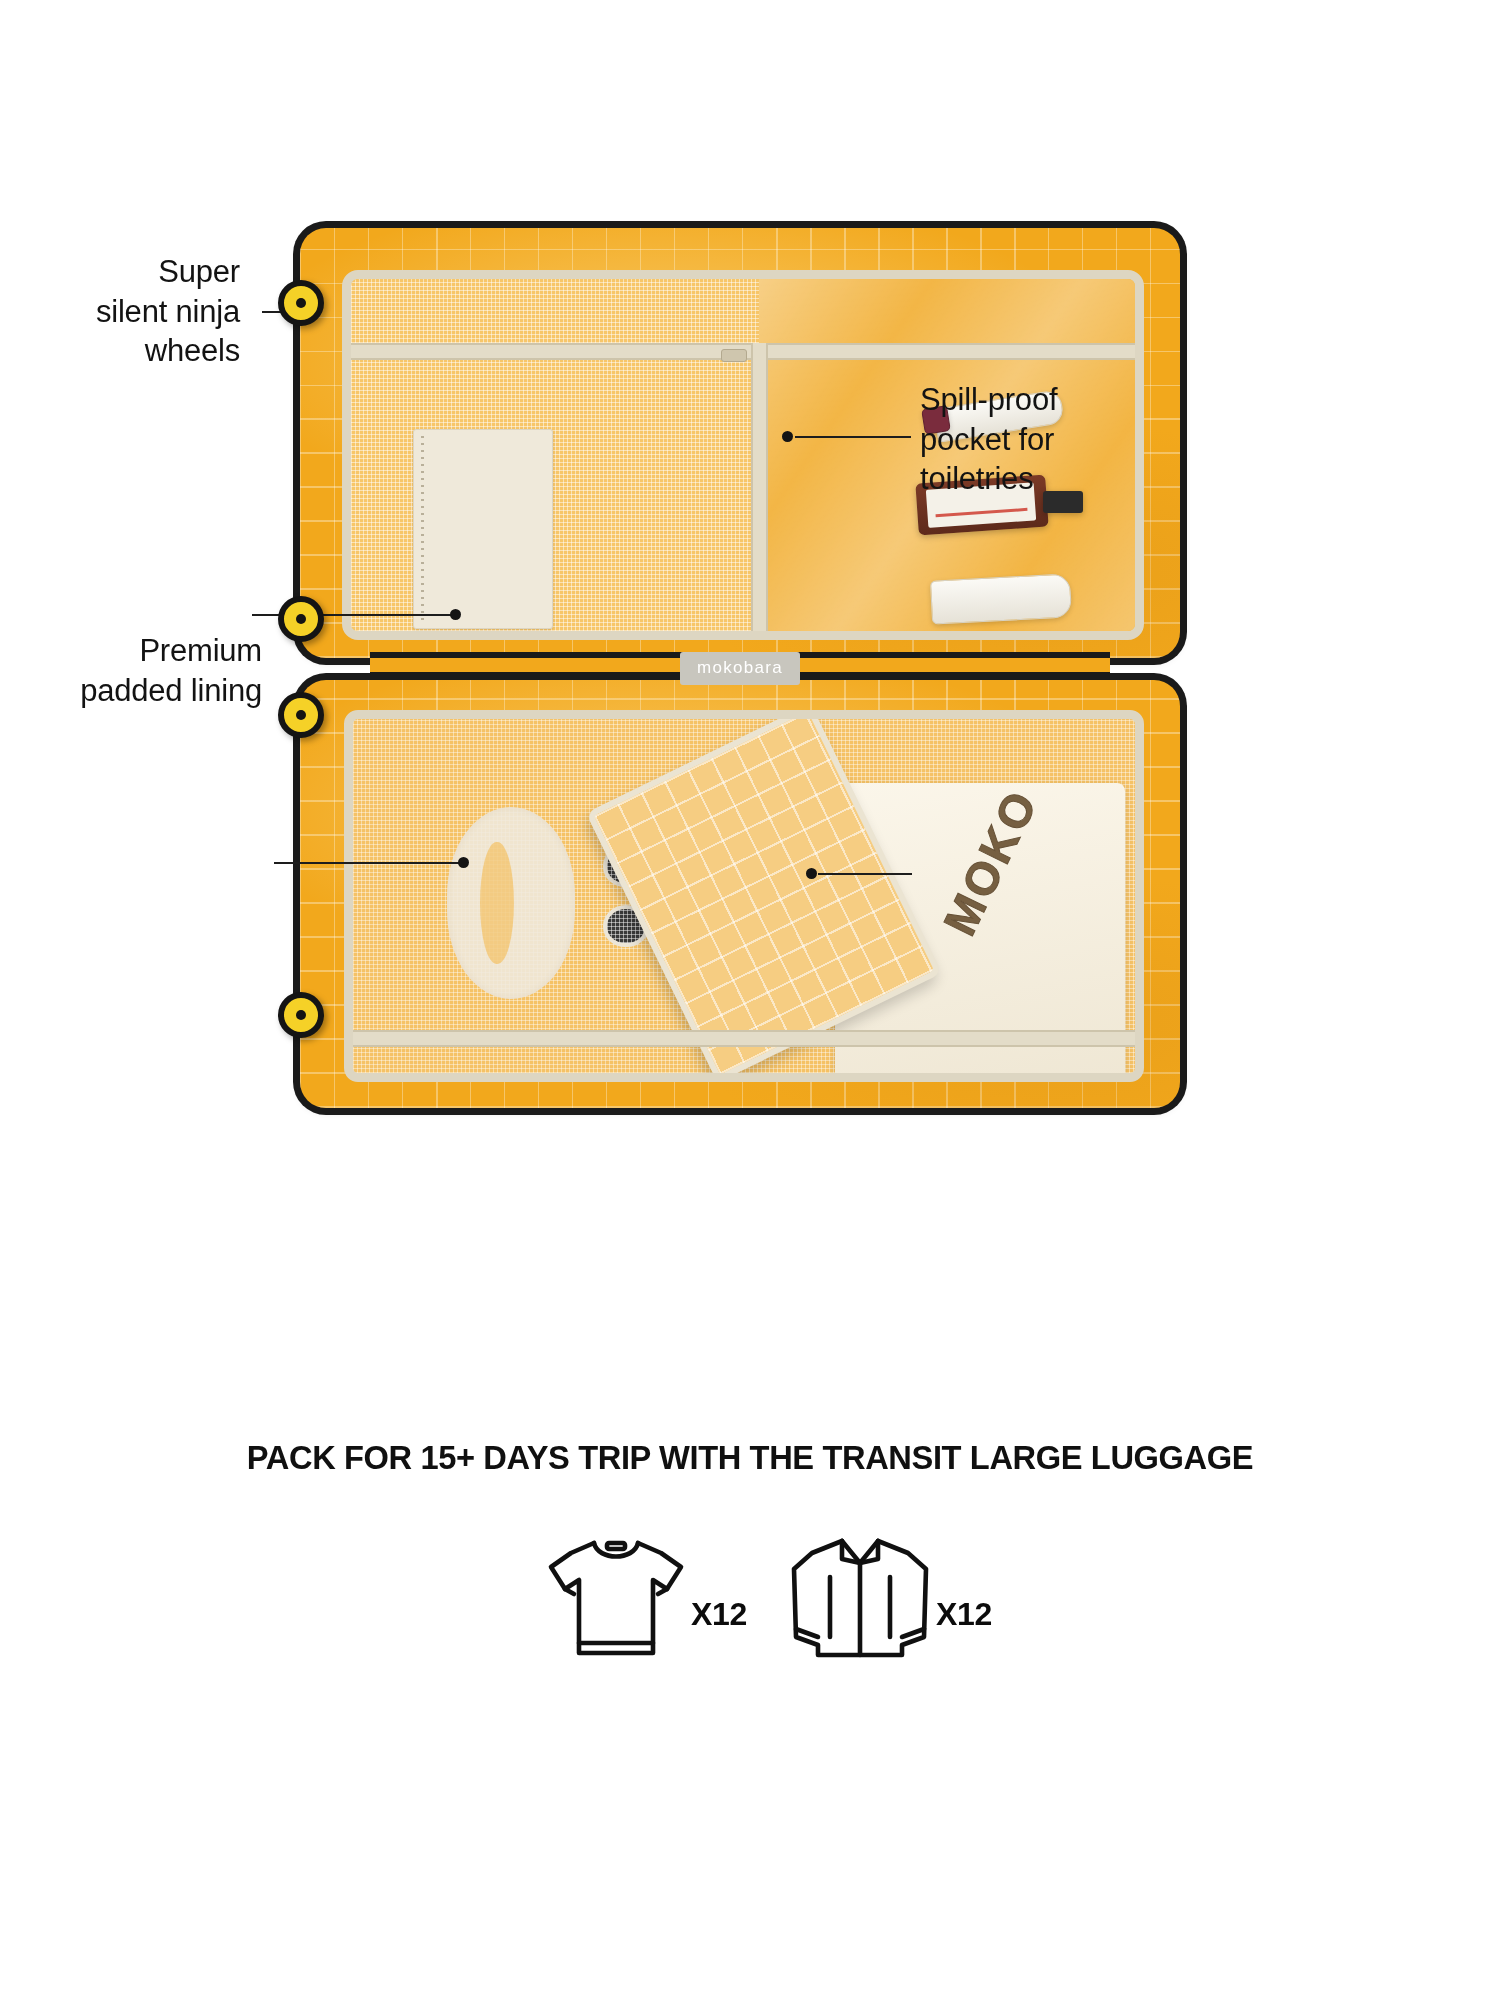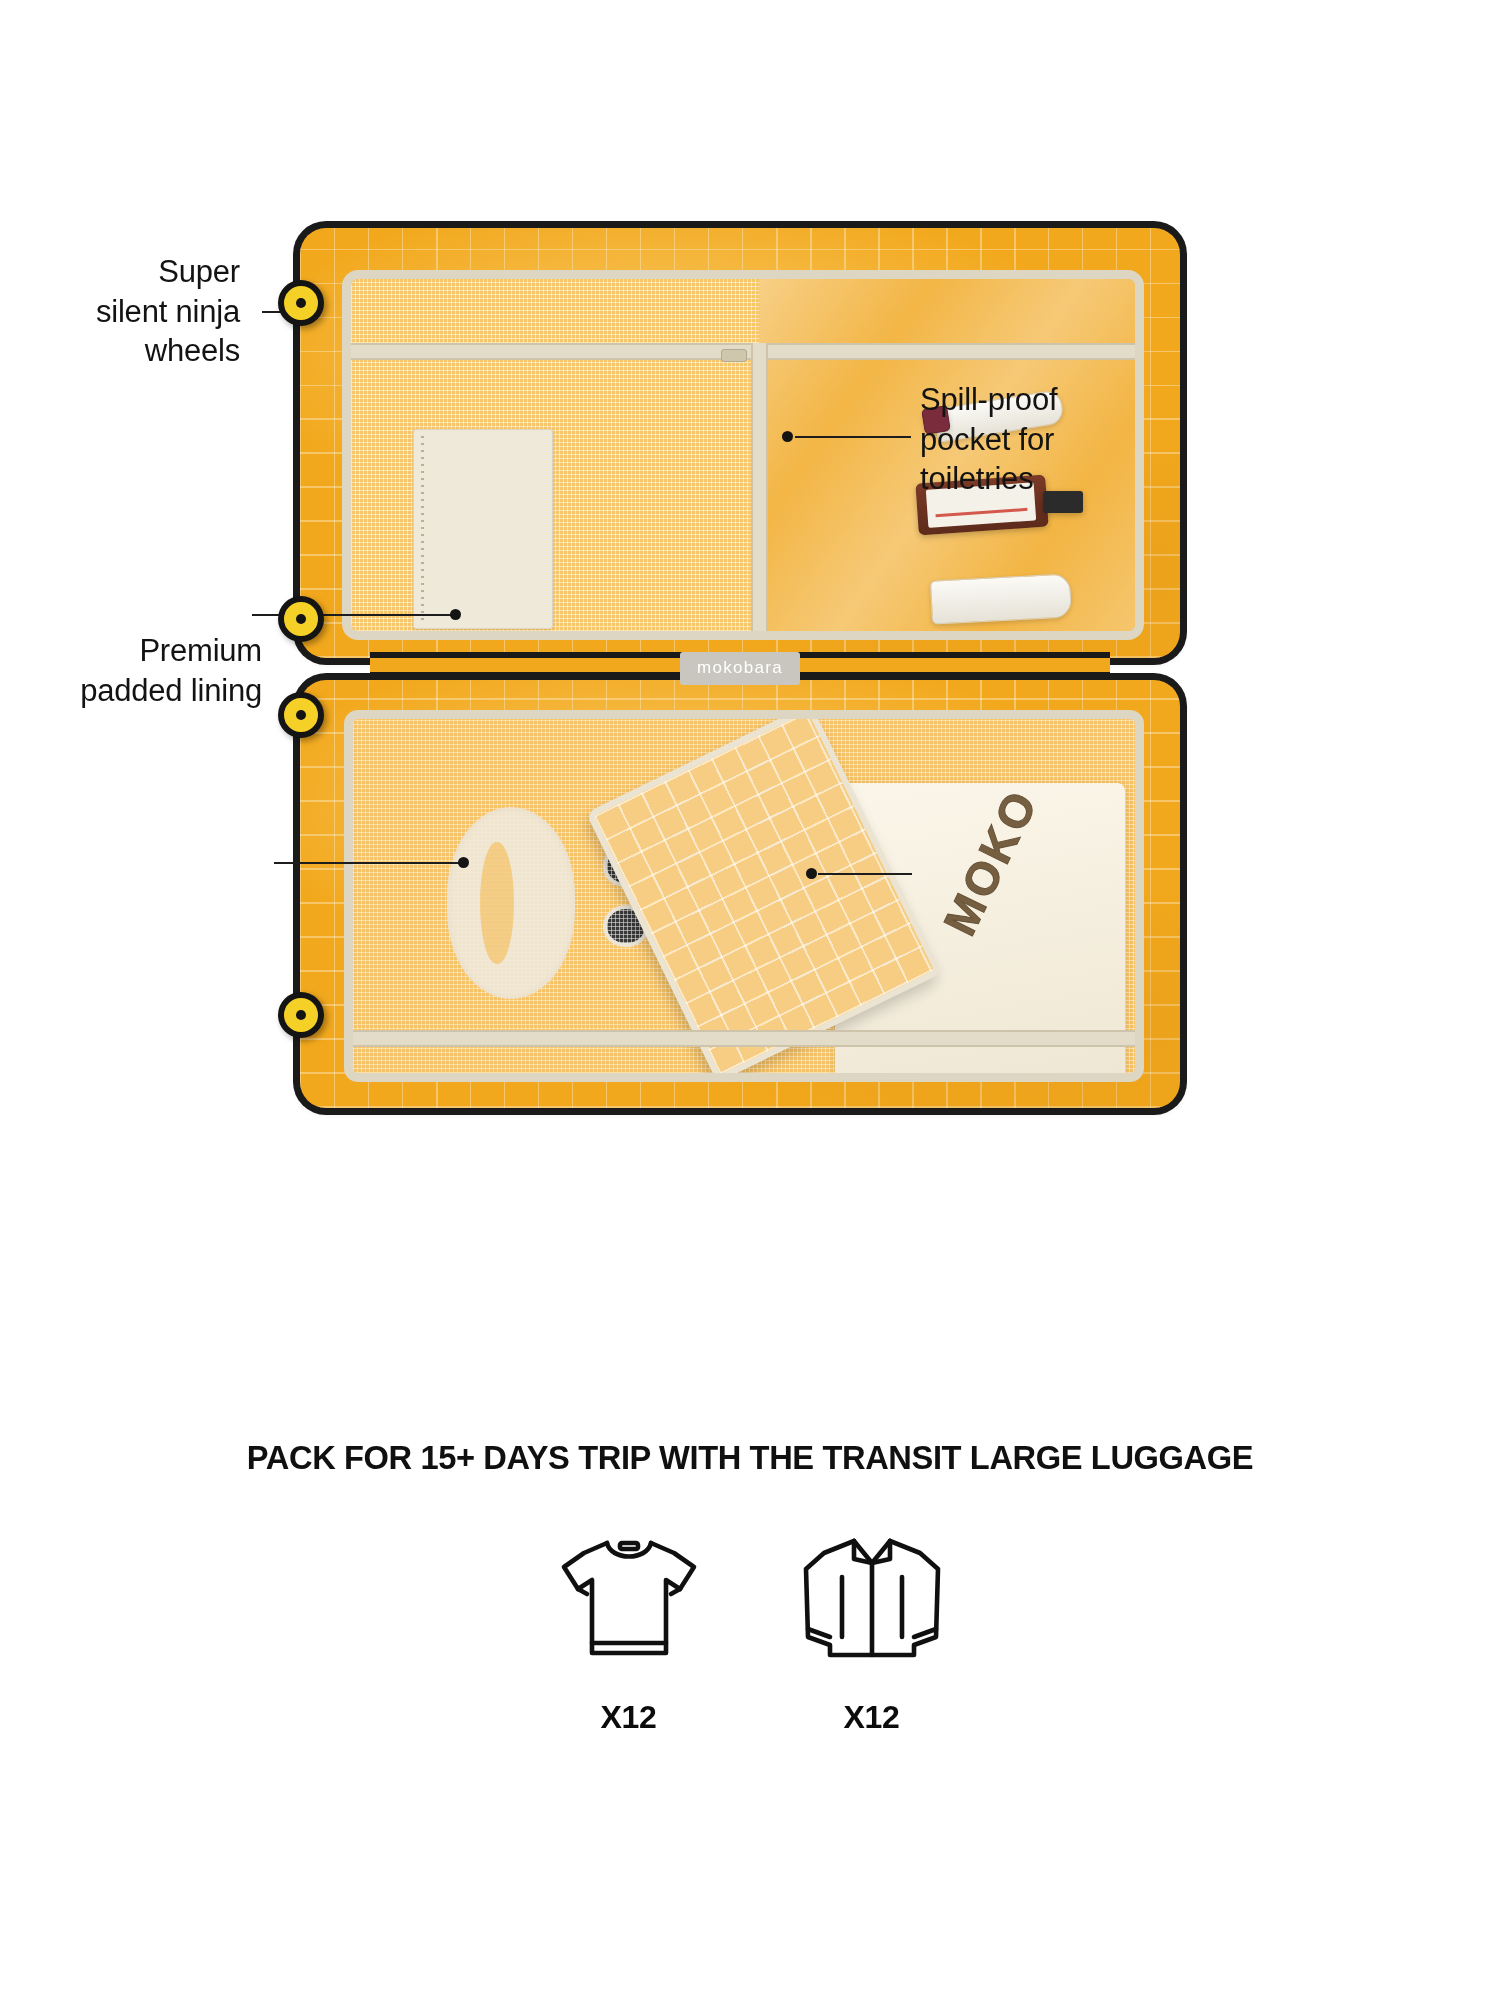--- a/index.html
+++ b/index.html
@@ -275,21 +275,21 @@
   .icon-row {
     display: flex;
     justify-content: center;
     align-items: flex-end;
     gap: 68px;
     margin-top: 52px;
   }
   .icon-cell {
     width: 175px;
     display: flex;
-    flex-direction: column;
+    flex-direction: row;
     align-items: center;
   }
   .icon-art { height: 140px; display: flex; align-items: center; justify-content: center; }
   .icon-count {
     margin-top: 30px;
     font-size: 32px;
     font-weight: 700;
     color: #0c0c0c;
     letter-spacing: -0.3px;
   }

